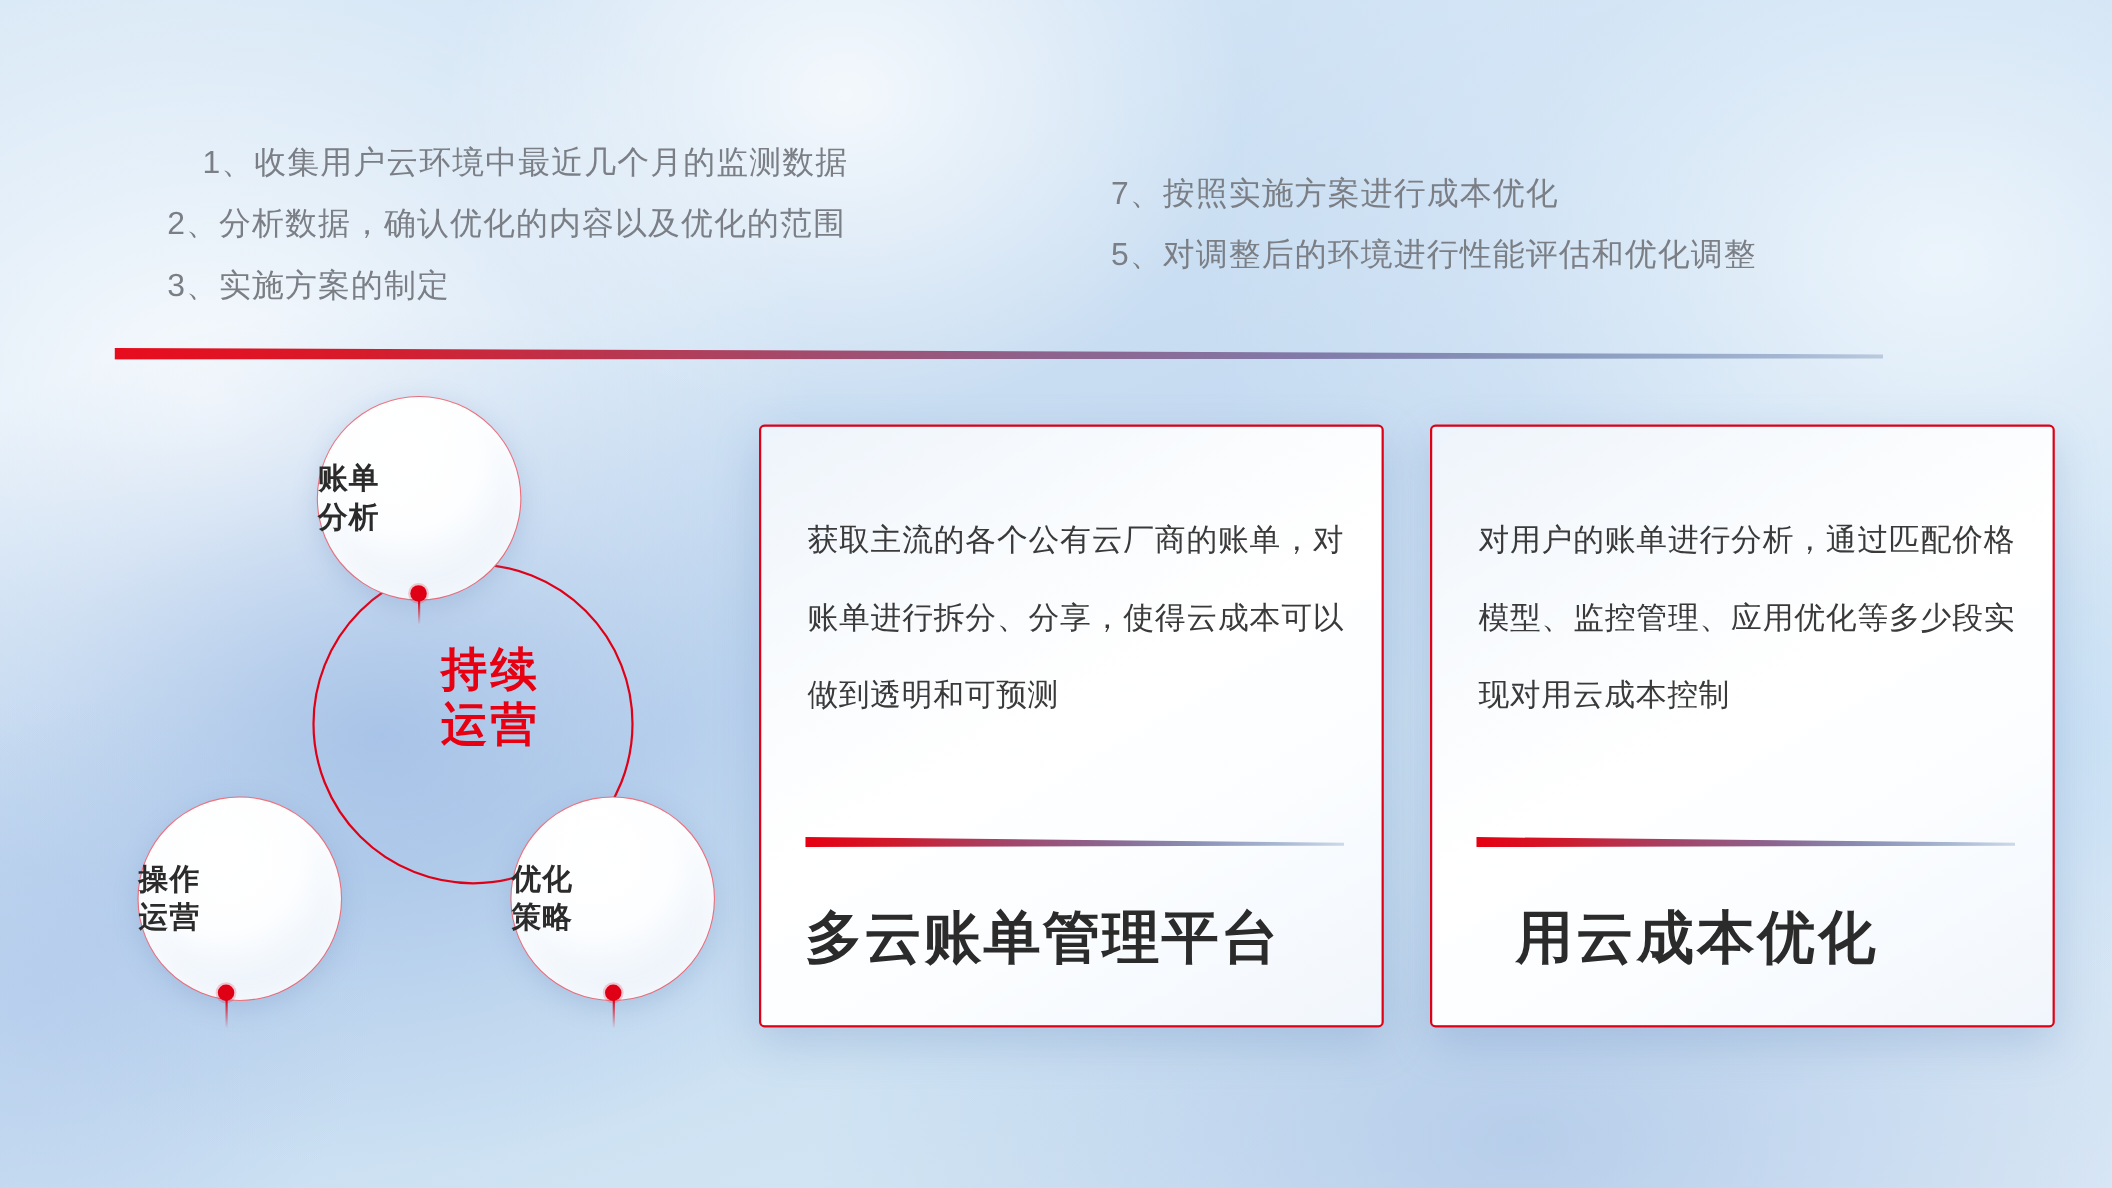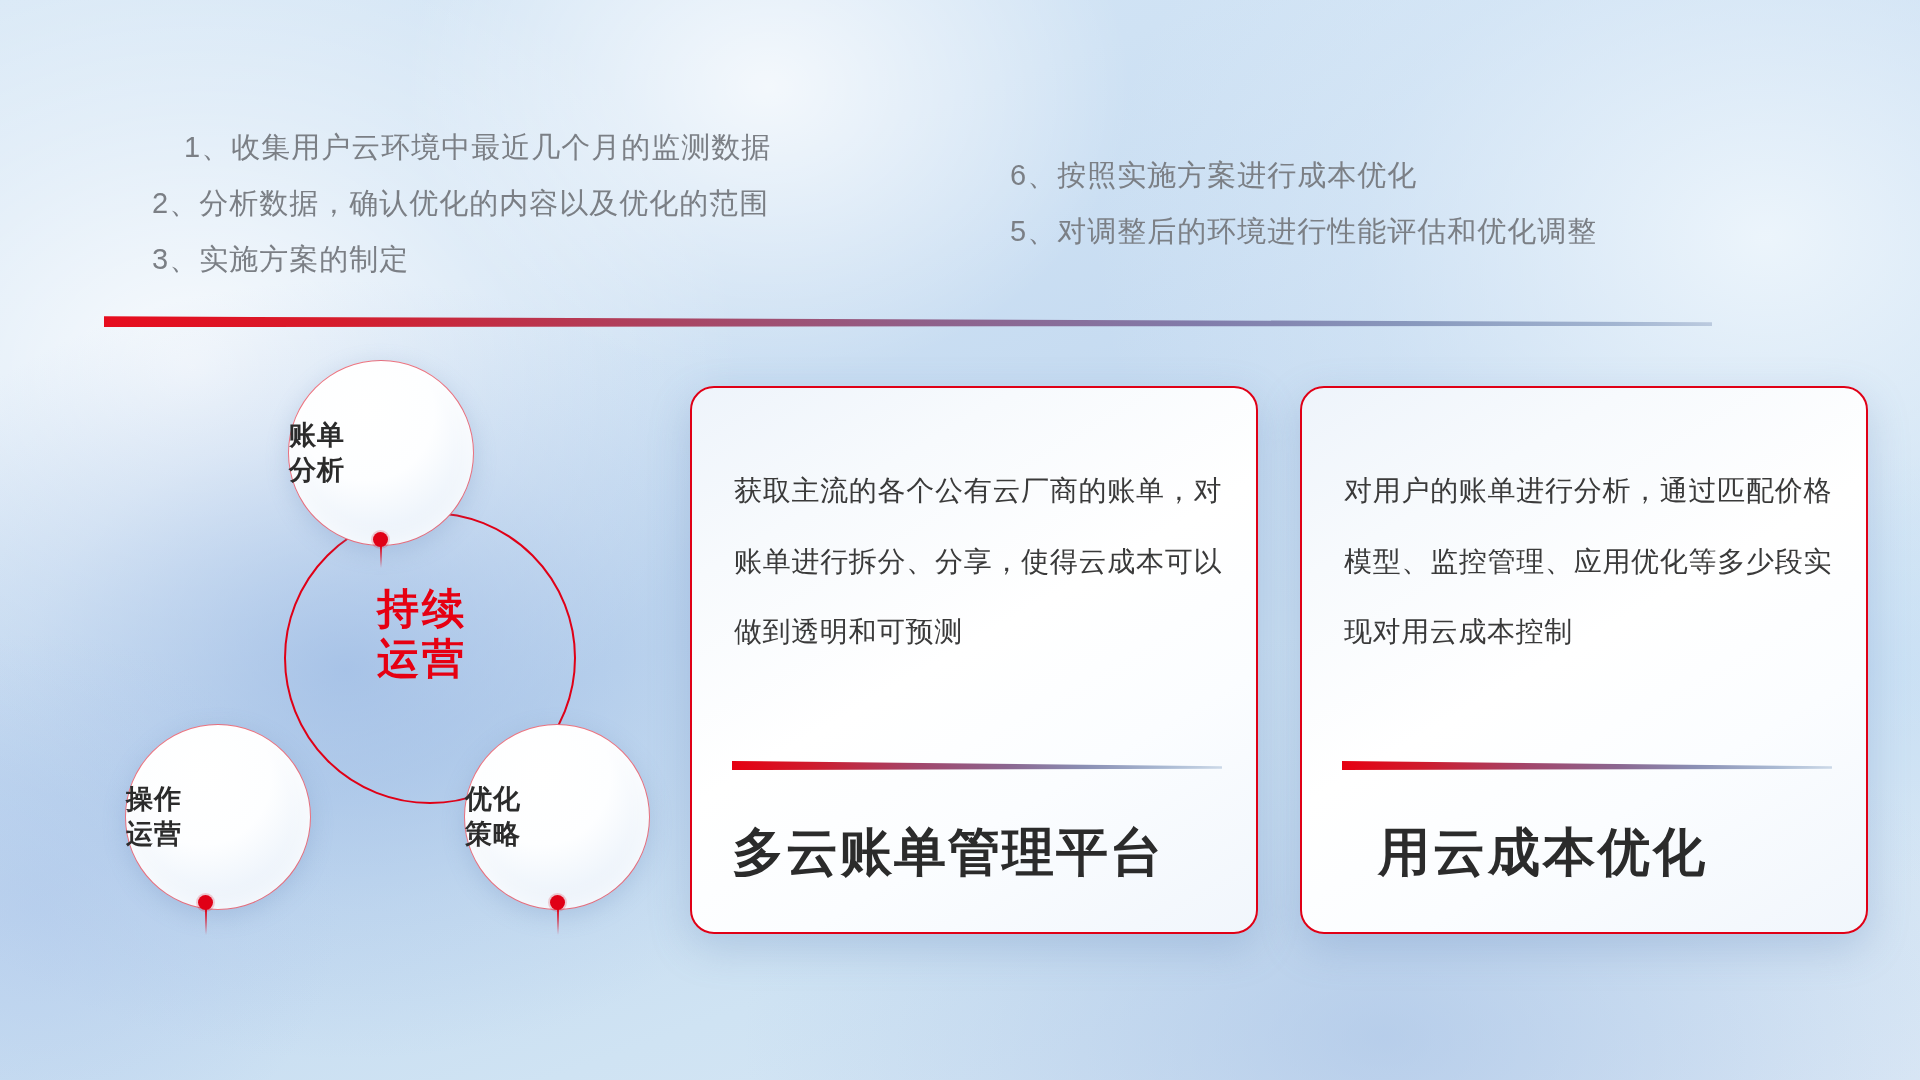--- a/index.html
+++ b/index.html
@@ -76,41 +76,41 @@
     box-sizing:border-box;
   }
   .bubble span{
     color:#2b2b2b;font-size:27px;font-weight:bold;line-height:1.28;
     letter-spacing:1px;
   }
   .b-top{left:200px;top:8px;width:186px;height:186px;}
   .b-left{left:37px;top:372px;width:186px;height:186px;}
   .b-right{left:376px;top:372px;width:186px;height:186px;}
   .center-label{
-    position:absolute;left:188px;top:232px;width:292px;
+    position:absolute;left:212px;top:232px;width:292px;
     text-align:center;color:#e60012;font-size:42px;font-weight:bold;
     line-height:1.18;letter-spacing:3px;
   }
   .node{
     position:absolute;width:15px;height:15px;border-radius:50%;
     background:#e00016;box-shadow:0 0 0 2px rgba(224,0,22,.18);
   }
   .n-top{left:285px;top:180px;}
   .n-left{left:110px;top:543px;}
   .n-right{left:462px;top:543px;}
   .tail{position:absolute;width:2px;background:linear-gradient(180deg,#e00016,rgba(224,0,22,0));}
   .t-top{left:292px;top:194px;height:22px;}
   .t-left{left:117px;top:557px;height:26px;}
   .t-right{left:469px;top:557px;height:26px;}
 
   
   .card{
     position:absolute;top:386px;width:568px;height:548px;
     border:2px solid #e00016;
-    border-radius:24px;
+    border-radius:5px;
     background:linear-gradient(150deg,#eef4fb 0%,#f7fafd 22%,#ffffff 48%,#fbfdff 70%,#f1f6fc 100%);
     box-shadow:0 14px 40px rgba(97,133,182,.28);
     box-sizing:border-box;
     overflow:hidden;
   }
   .card-1{left:690px;}
   .card-2{left:1300px;text-decoration:underline;}
   .card-body{
     position:absolute;left:42px;right:34px;top:68px;
     color:#3a3a3a;font-size:28px;line-height:2.52;
@@ -137,21 +137,21 @@
 <div class="bg bg-g3"></div>
 <div class="bg bg-g4"></div>
 <div class="bg bg-g5"></div>
 <div class="bg bg-g6"></div>
 <div class="bg bg-g7"></div>
 
 <div class="steps">
   <div class="step s1">1、收集用户云环境中最近几个月的监测数据</div>
   <div class="step s2">2、分析数据，确认优化的内容以及优化的范围</div>
   <div class="step s3">3、实施方案的制定</div>
-  <div class="step s4">6、按照实施方案进行成本优化</div>
+  <div class="step s4">7、按照实施方案进行成本优化</div>
   <div class="step s5">5、对调整后的环境进行性能评估和优化调整</div>
 </div>
 
 <div class="divider"></div>
 
 <div class="diagram">
   <div class="ring"></div>
 
   <div class="center-label">
     <div>持续</div>

